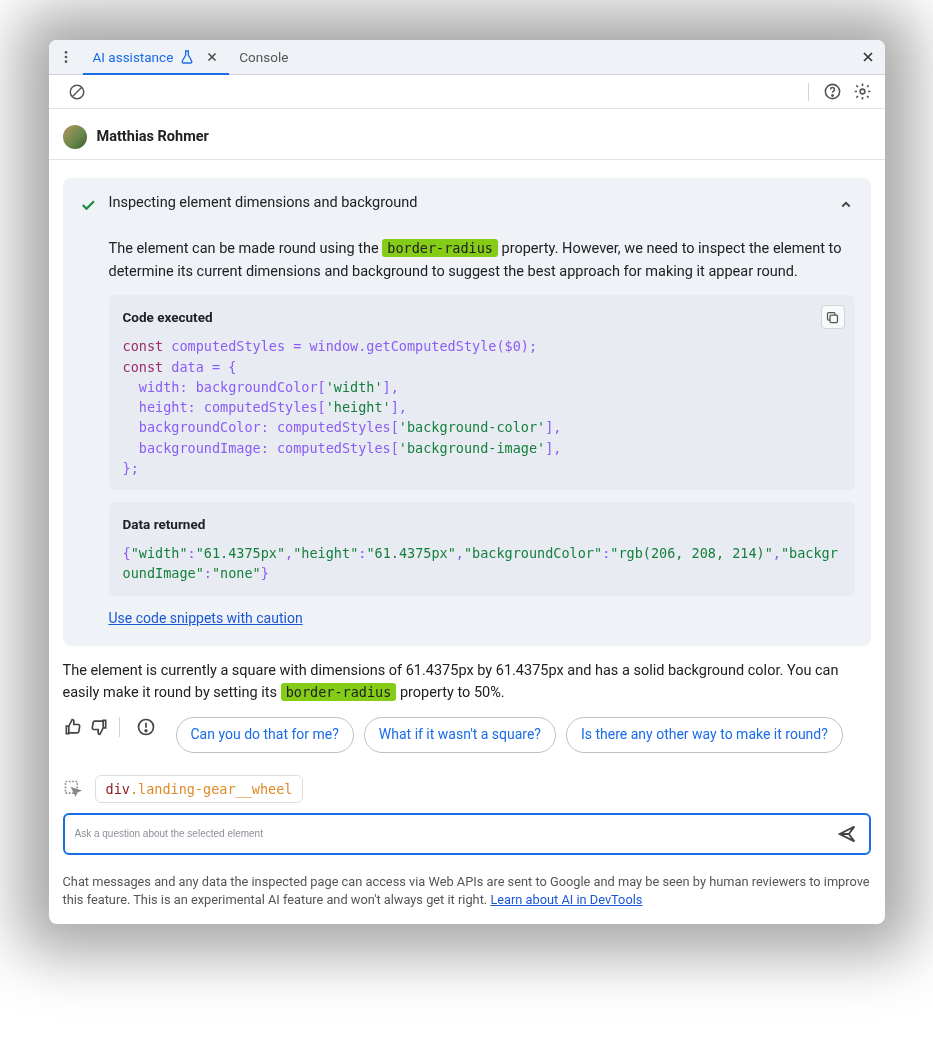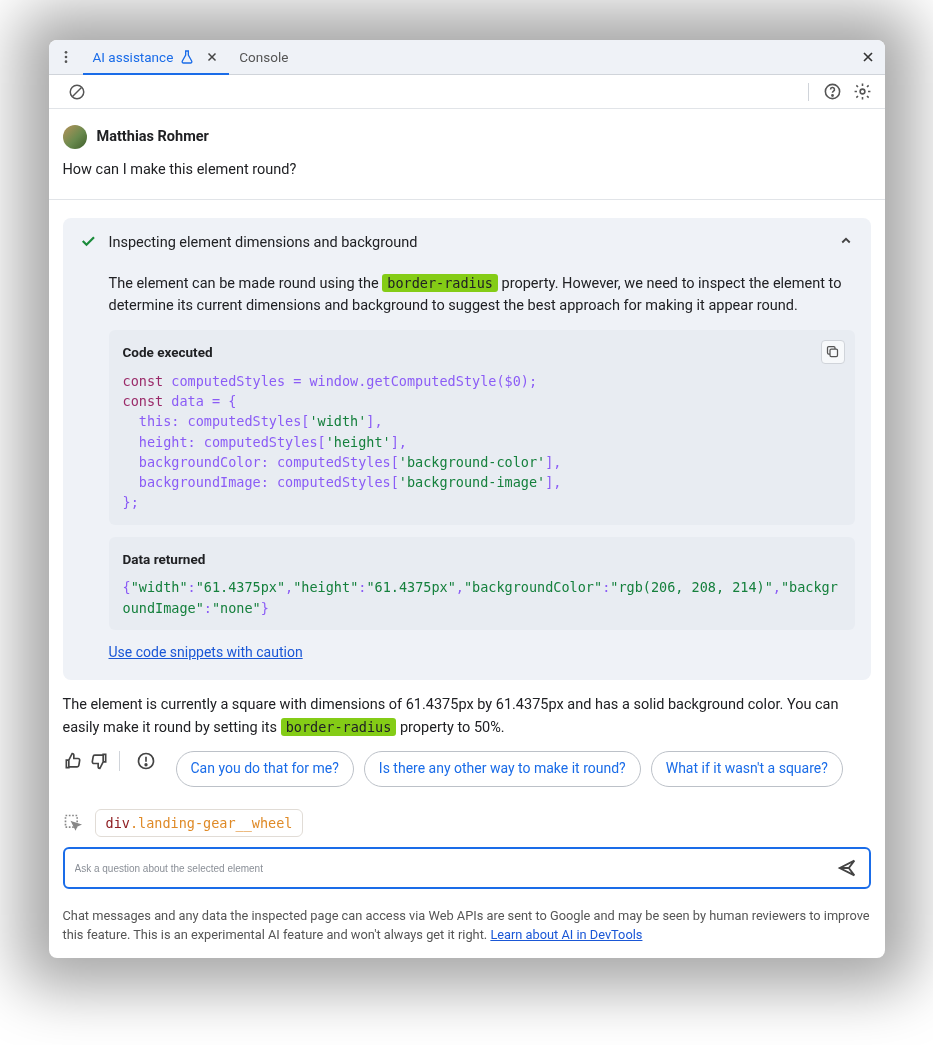--- a/index.html
+++ b/index.html
@@ -107,22 +107,22 @@
   .ai-head svg { width: 22px; height: 22px; color: #555; }
   .ai-head .label { font-weight: 700; font-size: 14.5px; }
   .panel {
     background: #eff2f7;
     border-radius: 8px;
     padding: 14px 16px 16px 16px;
     position: relative;
     margin-bottom: 14px;
   }
   .panel-head {
-    display: flex; align-items: flex-start; gap: 12px;
-    margin-bottom: 18px;
+    display: flex; align-items: flex-end; gap: 12px;
+    margin-bottom: 24px;
   }
   .panel-head .check { color: #1c8c3c; width: 18px; height: 18px; }
   .panel-title { font-size: 14.5px; }
   .panel-head .chevron {
     margin-left: auto;
     color: #444;
     width: 18px; height: 18px;
   }
   .panel-body { padding-left: 30px; }
   .code-chip {
@@ -289,21 +289,20 @@
           <path d="M12 2v3M12 19v3M4.2 4.2l2.1 2.1M17.7 17.7l2.1 2.1M2 12h3M19 12h3M4.2 19.8l2.1-2.1M17.7 6.3l2.1-2.1"></path>
         </svg>
     </div>
   </div>
 
   <div class="chat">
     <div class="msg-head">
       <div class="avatar"></div>
       <div class="user-name">Matthias Rohmer</div>
     </div>
-    <div class="user-q">How can I make this element round?</div>
     <div class="hr"></div>
 
 
     <div class="panel">
       <div class="panel-head">
         <svg class="check" viewBox="0 0 24 24" fill="none" stroke="currentColor" stroke-width="3">
             <path d="M5 12l5 5L20 7"></path>
           </svg>
         <span class="panel-title">Inspecting element dimensions and background</span>
         <svg class="chevron" viewBox="0 0 24 24" fill="none" stroke="currentColor" stroke-width="2.5">
@@ -316,21 +315,21 @@
         <div class="code-box">
           <div class="copy-btn">
             <svg viewBox="0 0 24 24" width="15" height="15" fill="none" stroke="currentColor" stroke-width="2">
                 <rect x="8" y="8" width="12" height="12" rx="2"></rect>
                 <path d="M16 8V6a2 2 0 0 0-2-2H6a2 2 0 0 0-2 2v8a2 2 0 0 0 2 2h2"></path>
               </svg>
           </div>
           <div class="code-box-title">Code executed</div>
           <pre id="code-executed-pre"><span class="tk-kw">const</span><span class="tk-id"> computedStyles = </span><span class="tk-id">window.getComputedStyle($0);</span>
 <span class="tk-kw">const</span><span class="tk-id"> data = {</span>
-<span class="tk-id">  this: computedStyles[</span><span class="tk-str">'width'</span><span class="tk-id">],</span>
+<span class="tk-id">  width: backgroundColor[</span><span class="tk-str">'width'</span><span class="tk-id">],</span>
 <span class="tk-id">  height: computedStyles[</span><span class="tk-str">'height'</span><span class="tk-id">],</span>
 <span class="tk-id">  backgroundColor: computedStyles[</span><span class="tk-str">'background-color'</span><span class="tk-id">],</span>
 <span class="tk-id">  backgroundImage: computedStyles[</span><span class="tk-str">'background-image'</span><span class="tk-id">],</span>
 <span class="tk-id">};</span></pre>
         </div>
 
         <div class="code-box">
           <div class="code-box-title">Data returned</div>
           <pre id="data-returned-pre"><span class="tk-id">{</span><span class="tk-str">"width"</span><span class="tk-id">:</span><span class="tk-str">"61.4375px"</span><span class="tk-id">,</span><span class="tk-str">"height"</span><span class="tk-id">:</span><span class="tk-str">"61.4375px"</span><span class="tk-id">,</span><span class="tk-str">"backgroundColor"</span><span class="tk-id">:</span><span class="tk-str">"rgb(206, 208, 214)"</span><span class="tk-id">,</span><span class="tk-str">"backgroundImage"</span><span class="tk-id">:</span><span class="tk-str">"none"</span><span class="tk-id">}</span></pre>
         </div>
@@ -351,22 +350,22 @@
             <path d="M17 13V4h3v9h-3zm0 0l-4 8a2 2 0 0 1-2-2v-4H6a2 2 0 0 1-2-2.3l1-6A2 2 0 0 1 7 5h10"></path>
           </svg>
       </div>
       <svg class="info-icon-sm" viewBox="0 0 24 24" fill="none" stroke="currentColor" stroke-width="2">
           <circle cx="12" cy="12" r="9"></circle>
           <path d="M12 7v6"></path>
           <circle cx="12" cy="16.5" r="1" fill="currentColor"></circle>
         </svg>
       <div class="suggestions">
         <div class="chip">Can you do that for me?</div>
+        <div class="chip">What if it wasn't a square?</div>
         <div class="chip">Is there any other way to make it round?</div>
-        <div class="chip">What if it wasn't a square?</div>
       </div>
     </div>
   </div>
 
   <div class="context-row">
     <svg class="select-icon" viewBox="0 0 24 24" fill="none" stroke="currentColor" stroke-width="2">
         <rect x="3" y="3" width="14" height="14" stroke-dasharray="2 2"></rect>
         <path d="M11 11l9 3-3.5 1.5L15 19z" fill="currentColor"></path>
       </svg>
     <div class="element-pill">

